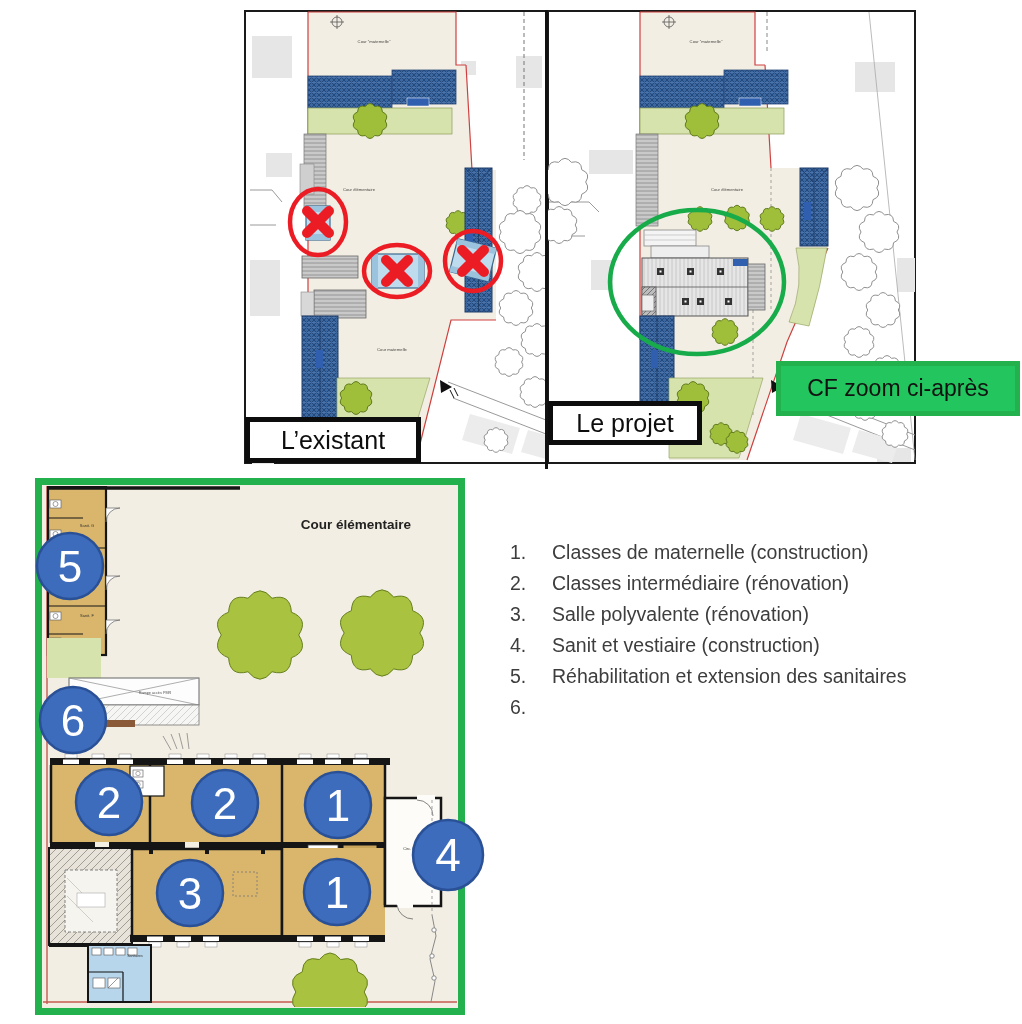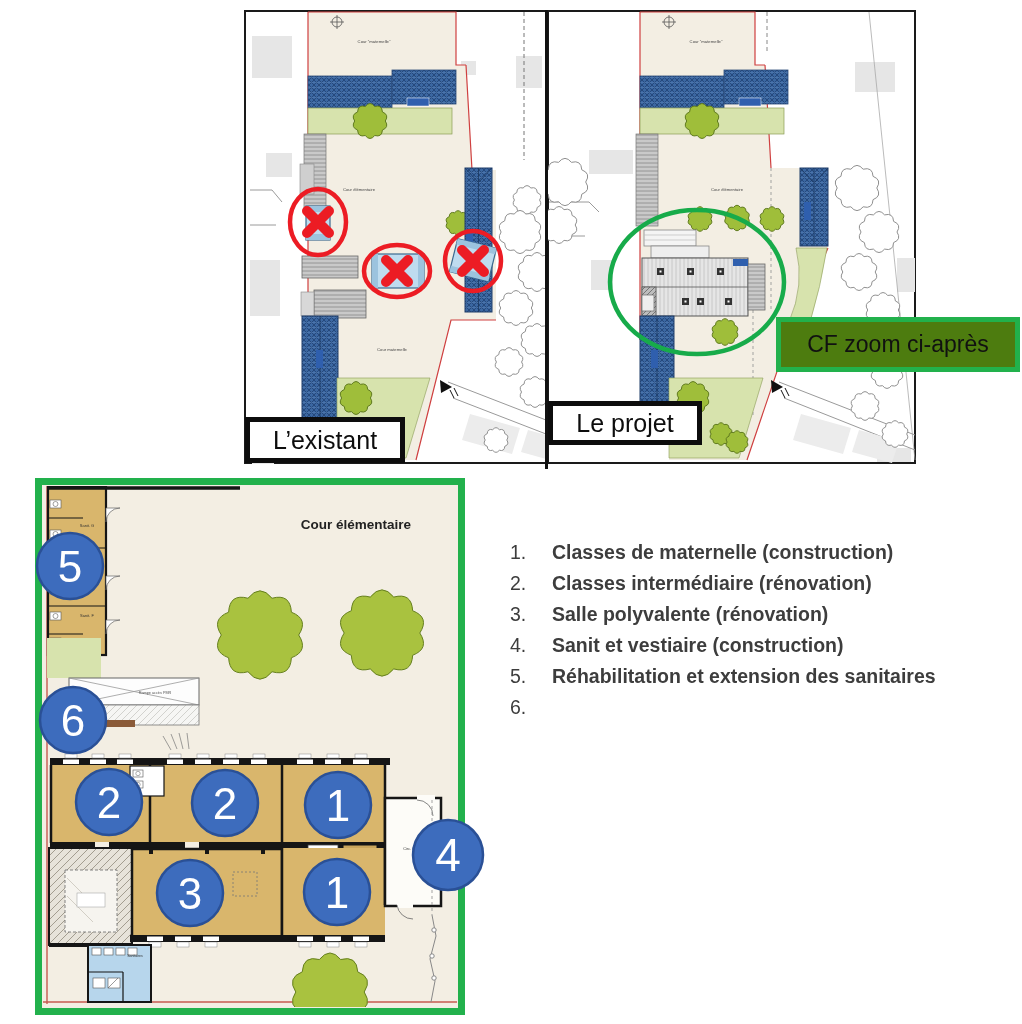--- a/index.html
+++ b/index.html
@@ -2,28 +2,28 @@
 <html><head>
 <meta charset="utf-8">
 <style>
   html,body{margin:0;padding:0;background:#fff;}
   #stage{position:relative;width:1022px;height:1024px;background:#fff;overflow:hidden;
          font-family:"Liberation Sans",sans-serif;}
   svg text{font-family:"Liberation Sans",sans-serif;}
   .abs{position:absolute;}
   .plan-label{position:absolute;box-sizing:border-box;background:#ffffff;border:5px solid #0d0d0d;
       display:flex;align-items:center;justify-content:center;font-size:25px;color:#0d0d0d;}
-  .cf-note{position:absolute;box-sizing:border-box;background:#4d7c0f;border:5px solid #22b14c;
-      display:flex;align-items:center;justify-content:center;font-size:23px;color:#111;}
+  .cf-note{position:absolute;box-sizing:border-box;background:#22c55e;border:5px solid #22b14c;
+      display:flex;align-items:center;justify-content:center;font-size:23px;color:#111;margin-top:44px;}
   .divider{position:absolute;background:#111;}
   .legend{position:absolute;left:510px;top:537px;width:450px;margin:0;padding:0;list-style:none;
       color:#3d3d3d;font-size:19.5px;line-height:31px;}
   .legend li{display:flex;}
   .legend .num{width:42px;flex:none;}
-  .legend .txt{width:400px;font-weight:bold;}
+  .legend .txt{width:400px;}
 </style>
 </head>
 <body>
 
 <div id="stage">
 
   <svg width="0" height="0" style="position:absolute">
     <defs>
       <pattern id="pBlue" width="5" height="5" patternUnits="userSpaceOnUse">
         <rect width="5" height="5" fill="#3b67a1"></rect>
@@ -260,21 +260,21 @@
       <use href="#treeP" transform="translate(348,424) scale(0.65)"></use>
     </g>
     <ellipse cx="150" cy="272" rx="87" ry="72" fill="none" stroke="#17ab4a" stroke-width="4.5"></ellipse>
   </svg>
 
   <div class="divider" style="left:545px;top:10px;width:3px;height:459px"></div>
 
   <div class="cf-note" style="left:776px;top:317px;width:244px;height:55px">
     <span>CF zoom ci-après</span>
   </div>
-  <div class="plan-label" style="left:245px;top:417px;width:160px;height:46px">
+  <div class="plan-label" style="left:245px;top:417px;width:176px;height:46px">
     <span>L’existant</span>
   </div>
   <div class="plan-label" style="left:548px;top:401px;width:154px;height:44px">
     <span>Le projet</span>
   </div>
 
   <svg class="abs" style="left:35px;top:478px" width="455" height="546" viewBox="0 0 455 546">
     <rect x="7" y="7" width="416" height="523" fill="#f3eee3"></rect>
     <g clip-path="url(#fpClip)">
       <path d="M12,8 V526 M8,524 H422" stroke="#c65b50" stroke-width="1.4" fill="none"></path>

